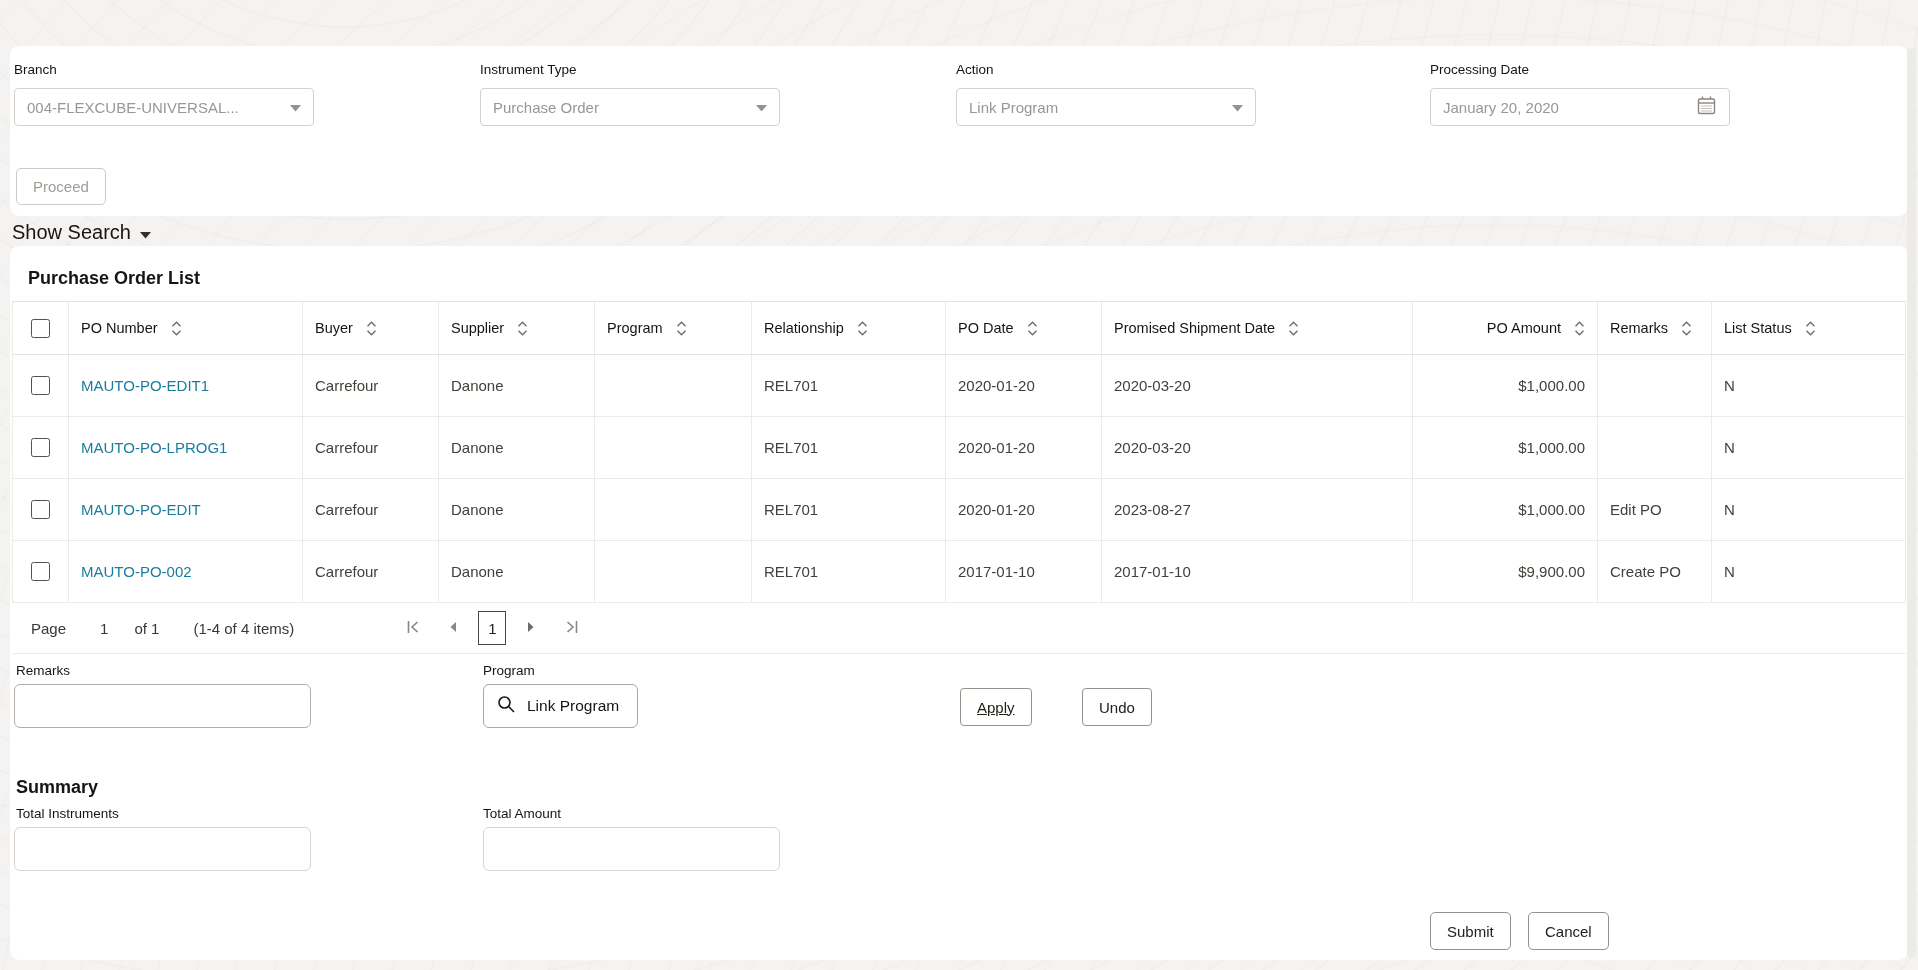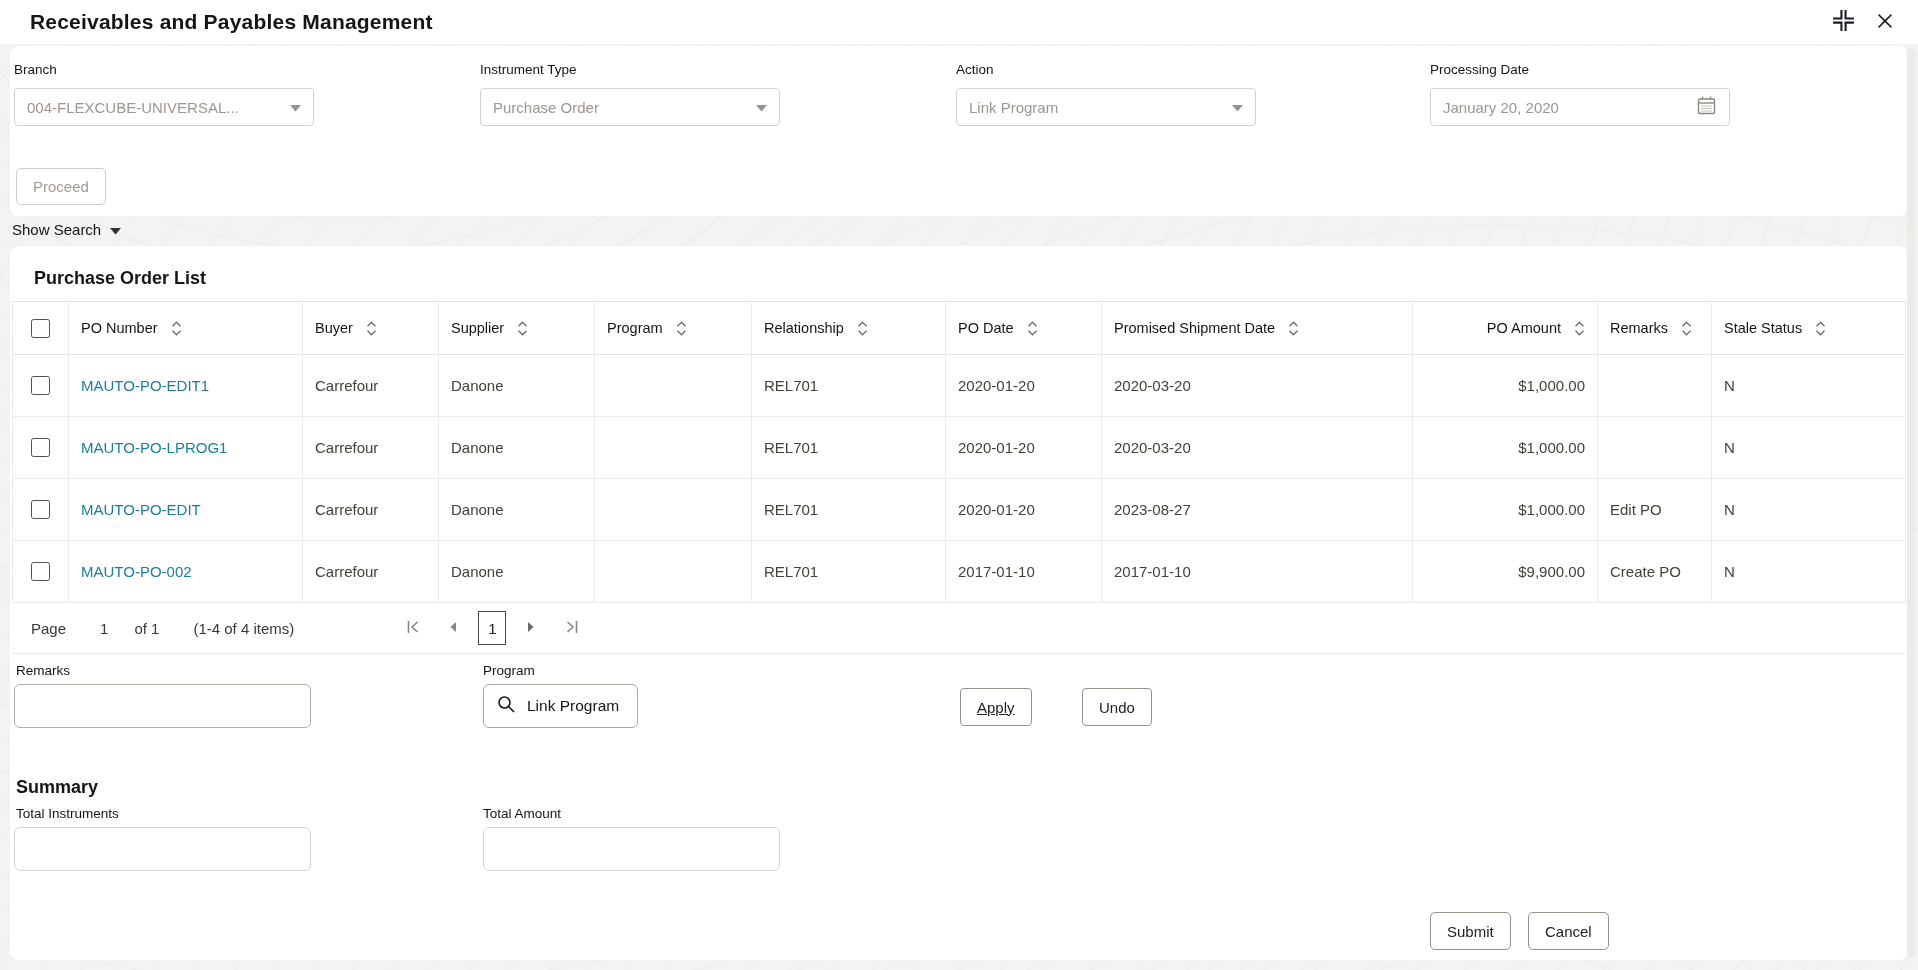--- a/index.html
+++ b/index.html
@@ -21,23 +21,23 @@
   .table-card{left:10px;top:246px;width:1898px;height:714px;}
   
   .field{position:absolute;top:16px;width:300px;}
   .flabel{font-size:13.5px;color:#161513;margin-bottom:11px;}
   .control{height:38px;border:1px solid #d5d2cd;border-radius:4px;background:#fff;display:flex;align-items:center;justify-content:space-between;padding:0 12px;box-sizing:border-box;}
   .control .val{font-size:15px;color:#9b9691;white-space:nowrap;overflow:hidden;}
   #fld-branch{left:4px;}  #fld-instrument{left:470px;}  #fld-action{left:946px;}  #fld-date{left:1420px;}
   .btn{background:#fff;border:1px solid #96918b;border-radius:4px;font-size:15px;color:#24211d;padding:0 16px;cursor:pointer;}
   #proceed-btn{position:absolute;left:6px;top:122px;height:37px;border:1px solid #cdcac5;color:#a19c95;border-radius:5px;}
   
-  .show-search{position:absolute;left:12px;top:221px;display:flex;align-items:center;gap:9px;font-size:15px;color:#161513;cursor:pointer;}
-  
-  .po-title{padding:22px 0 0 24px;font-size:18px;font-weight:700;color:#161513;}
+  .show-search{position:absolute;left:12px;top:221px;display:flex;align-items:center;gap:9px;font-size:20px;color:#161513;cursor:pointer;}
+  
+  .po-title{padding:22px 0 0 18px;font-size:18px;font-weight:700;color:#161513;}
   .grid-table{margin:12px 2px 0 2px;border-top:1px solid #e5e3e0;border-left:1px solid #edebe8;border-right:1px solid #edebe8;}
   .trow{display:grid;grid-template-columns:55px 234px 136px 156px 157px 194px 156px 311px 185px 114px 194px;}
   .tc{display:flex;align-items:center;padding:0 12px;box-sizing:border-box;min-width:0;}
   .tc + .tc{border-left:1px solid #edebe8;}
   .c-cb{justify-content:center;padding:0;}
   .thead{height:52px;border-bottom:1px solid #e5e3e0;}
   .hl{font-size:14.5px;color:#161513;margin-right:13px;white-space:nowrap;}
   .tbodyr{height:61px;border-bottom:1px solid #edebe8;font-size:15px;color:#44403a;}
   .c-po_amount{justify-content:flex-end;}
   .polink{color:#1b7d9e;text-decoration:none;cursor:pointer;}
@@ -68,43 +68,20 @@
   #submit-btn{position:absolute;left:1420px;top:666px;height:38px;border-radius:5px;}
   #cancel-btn{position:absolute;left:1518px;top:666px;height:38px;border-radius:5px;}
   
   .vscroll{position:absolute;right:2px;top:48px;width:9px;height:910px;background:#edebe8;border-radius:5px;}
 </style>
 </head>
 <body>
 
 <div class="app">
 
-  <div class="titlebar">
-    <div class="title">Receivables and Payables Management</div>
-    <div class="win-icons">
-      <button class="winbtn">
-        <span>
-          <svg width="25" height="25" viewBox="0 0 24 24" fill="none" stroke="#1c1c26" stroke-width="2">
-            <path d="M10 2 V10 H2"></path>
-              <path d="M14 2 V10 H22"></path>
-              <path d="M2 14 H10 V22"></path>
-              <path d="M22 14 H14 V22"></path>
-          </svg>
-        </span>
-      </button>
-      <button class="winbtn">
-        <span>
-          <svg width="22" height="22" viewBox="0 0 24 24" stroke="#1c1c26" stroke-width="1.7">
-            <line x1="5" y1="5" x2="19" y2="19"></line>
-              <line x1="19" y1="5" x2="5" y2="19"></line>
-          </svg>
-        </span>
-      </button>
-    </div>
-  </div>
 
   <div class="card form-card">
     <div class="field" id="fld-branch">
       <div class="flabel">Branch</div>
       <div class="control">
         <span class="val">004-FLEXCUBE-UNIVERSAL...</span>
         <span><svg width="11" height="7" viewBox="0 0 11 7">
               <path d="M0 0 L11 0 L5.5 6.5 Z" fill="#96918a"></path>
             </svg></span>
       </div>
@@ -239,21 +216,21 @@
           <div class="tc c-remarks">
             <span class="hl">Remarks</span>
             <span style="display:flex">
               <svg width="11" height="15" viewBox="0 0 11 15" fill="none" stroke="#6f6b64" stroke-width="1.3">
                 <path d="M1.5 5.2 L5.5 1.2 L9.5 5.2"></path>
                 <path d="M1.5 9.8 L5.5 13.8 L9.5 9.8"></path>
               </svg>
             </span>
           </div>
           <div class="tc c-stale_status">
-            <span class="hl">Stale Status</span>
+            <span class="hl">List Status</span>
             <span style="display:flex">
               <svg width="11" height="15" viewBox="0 0 11 15" fill="none" stroke="#6f6b64" stroke-width="1.3">
                 <path d="M1.5 5.2 L5.5 1.2 L9.5 5.2"></path>
                 <path d="M1.5 9.8 L5.5 13.8 L9.5 9.8"></path>
               </svg>
             </span>
           </div>
         </div>
         <div class="trow tbodyr">
           <div class="tc c-cb">

